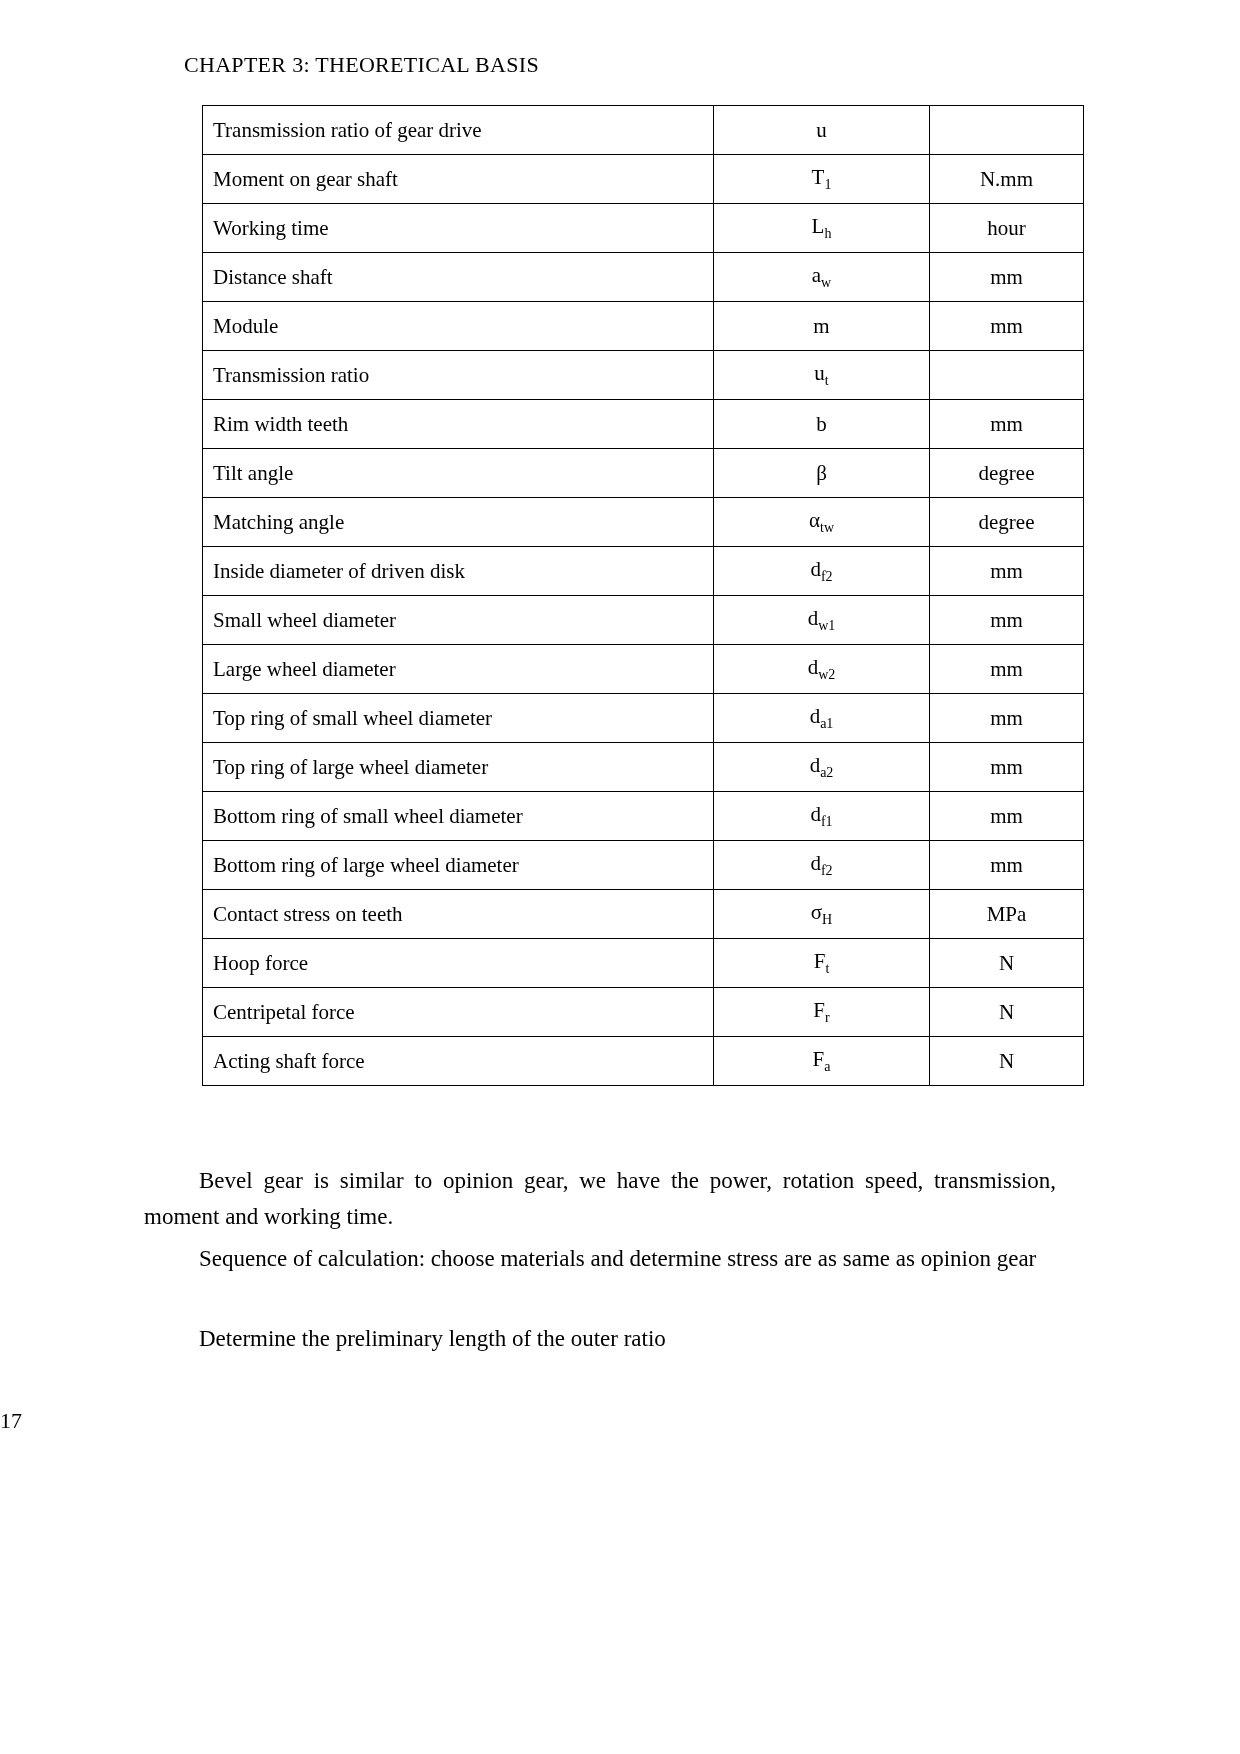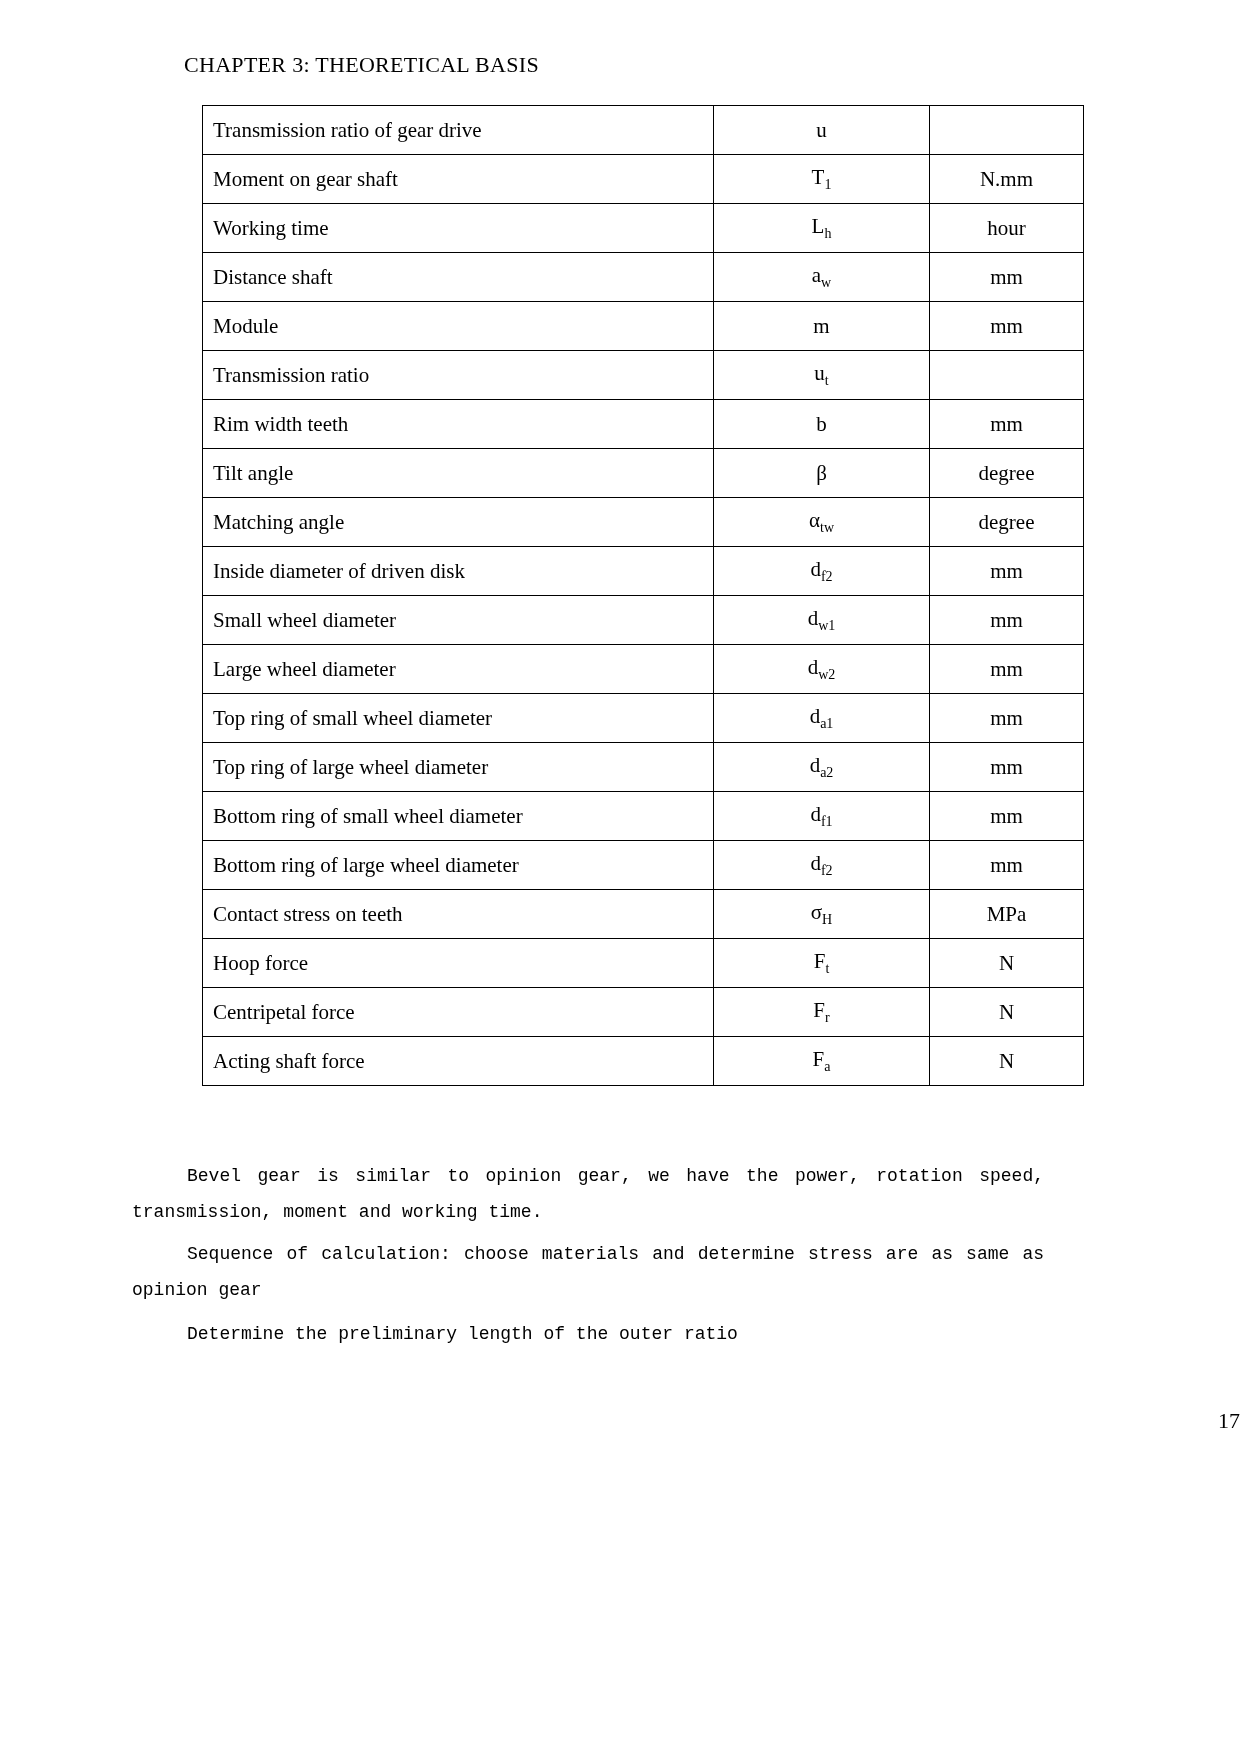--- a/index.html
+++ b/index.html
@@ -59,39 +59,39 @@
   td.col-unit {
     width: 133px;
     text-align: center;
   }
   .sub {
     font-size: 14px;
     vertical-align: sub;
   }
   .body-text {
     position: absolute;
-    left: 132px;
+    left: 144px;
     width: 912px;
-    font-size: 18px;
+    font-size: 23px;
     line-height: 36px;
     text-align: justify;
-    font-family: Liberation Mono, monospace;
+    font-family: Liberation Serif, serif;
   }
   .indent {
     text-indent: 55px;
   }
   p.para1 { top: 1140px; }
   p.para2 { top: 1218px; }
   p.para3 { top: 1298px; }
   .page-number {
     position: absolute;
     left: 0;
     width: 1240px;
     top: 1408px;
-    text-align: right;
+    text-align: left;
     font-size: 22px;
     font-family: "Liberation Serif", serif;
   }
 </style>
 </head>
 <body>
 
 <div class="page">
 
   <div class="header">CHAPTER 3: THEORETICAL BASIS</div>

